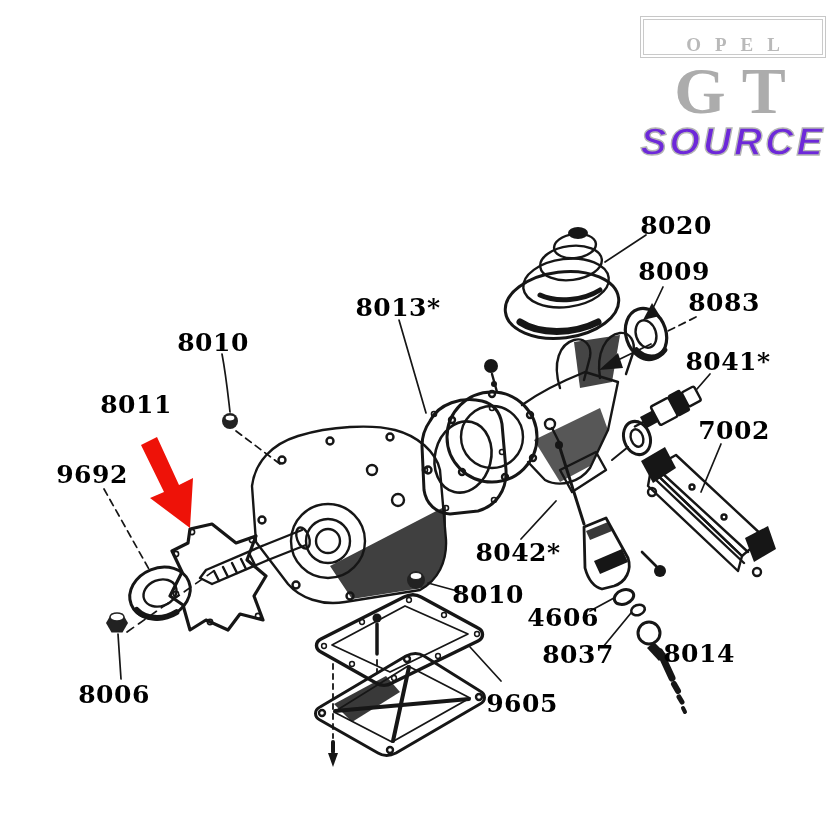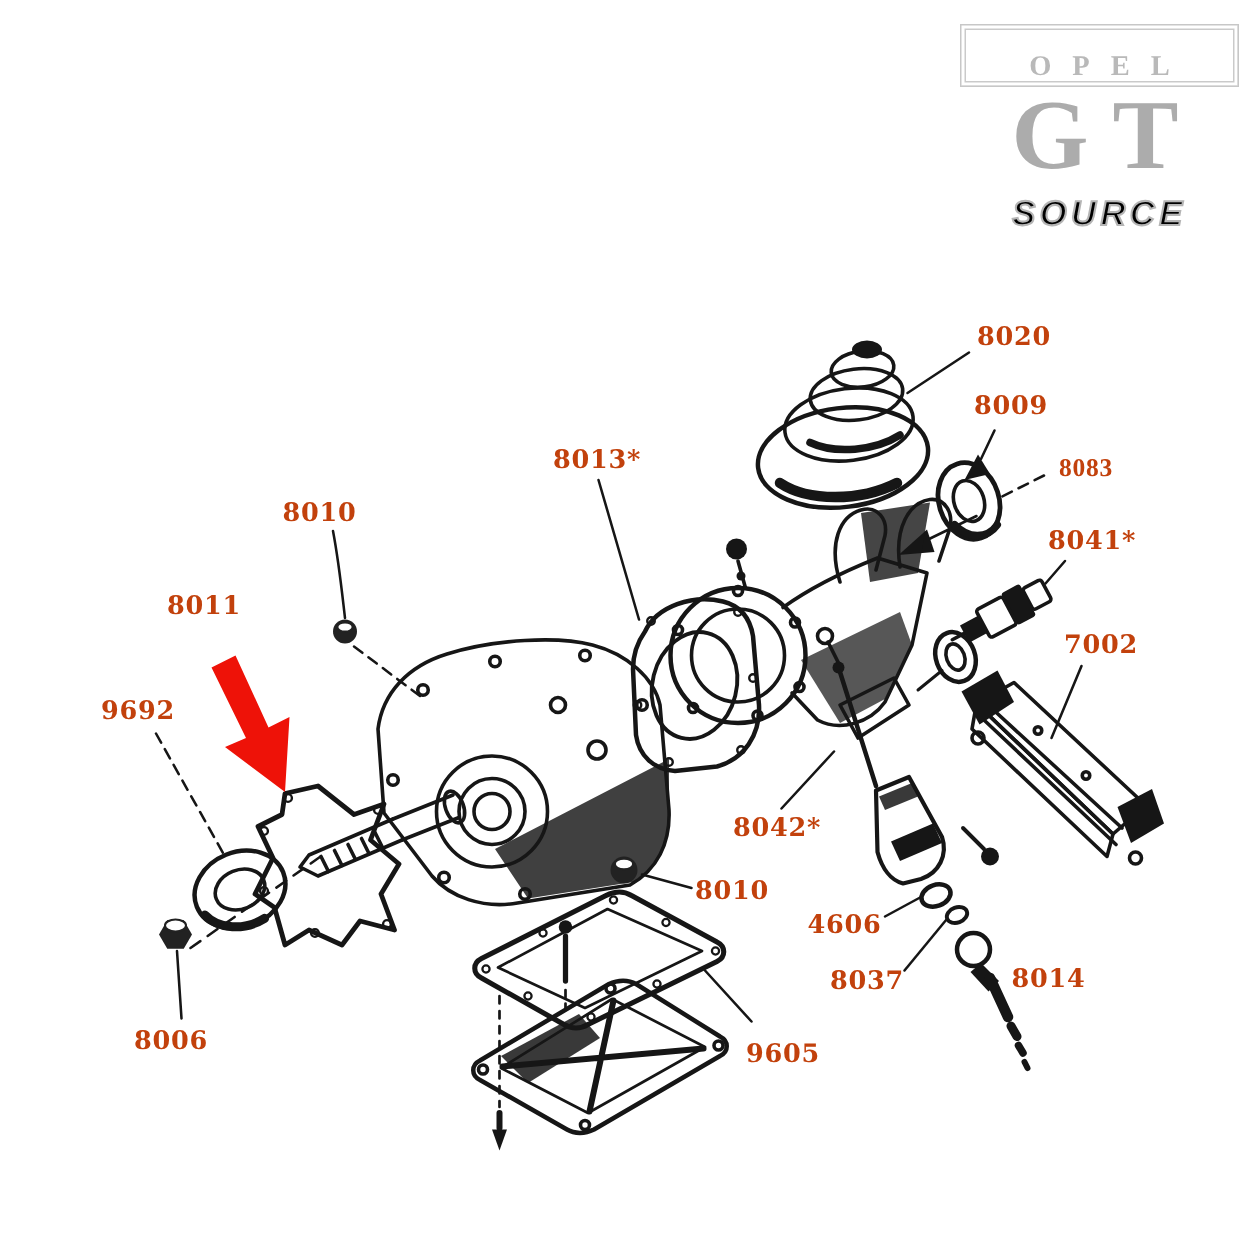--- a/index.html
+++ b/index.html
@@ -1,33 +1,33 @@
 <!DOCTYPE html>
 <html style="--ink: #161616;"><head>
 <meta charset="utf-8">
 <style>
   html,body{margin:0;padding:0;background:#fff;}
   .stage{position:relative;width:840px;height:840px;background:#fff;overflow:hidden;
          font-family:"DejaVu Serif", serif;}
   svg{position:absolute;left:0;top:0;}
   .ink{stroke:var(--ink,#161616);}
   .part-label{position:absolute;transform:translate(-50%,-50%);
-    font-family:"DejaVu Serif", serif;font-weight:700;font-size:17px;color:#c2410c;
+    font-family:"DejaVu Serif", serif;font-weight:700;font-size:25px;color:#000000;
     white-space:nowrap;letter-spacing:.5px;}
   
   .logo{position:absolute;top:16px;right:12px;width:190px;text-align:center;
         font-family:"Liberation Serif", serif;}
   .opel-box{border:1px solid #c7c7c7;box-shadow:inset 0 0 0 2px #fff, inset 0 0 0 3px #cacaca;
     padding:18px 0 2px 0;margin:0 2px;}
   .opel-text{font-weight:700;font-size:19px;color:#b9b9b9;letter-spacing:14px;
     padding-left:14px;line-height:20px;}
   .gt-text{font-weight:700;font-size:66px;line-height:62px;color:#acacac;
     letter-spacing:16px;padding-left:10px;margin-top:2px;}
   .source-text{font-family:"Liberation Sans", sans-serif;font-style:italic;font-weight:700;
-    font-size:23px;line-height:36px;color:#000000;letter-spacing:3px;
+    font-size:39px;line-height:36px;color:#6d28d9;letter-spacing:3px;
     -webkit-text-stroke:1.4px #b5b5b5;margin-top:2px;}
 </style>
 </head>
 <body>
 
 <div class="stage">
 
   <svg width="840" height="840" viewBox="0 0 840 840">
     <g class="ink" fill="none" stroke="#161616" stroke-width="2.4" stroke-linecap="round" stroke-linejoin="round">
 
@@ -244,21 +244,21 @@
   </svg>
 
   <div id="labels">
       <div class="part-label" style="left: 213px; top: 342px;">8010</div>
       <div class="part-label" style="left: 136px; top: 404px;">8011</div>
       <div class="part-label" style="left: 92px; top: 474px;">9692</div>
       <div class="part-label" style="left: 114px; top: 694px;">8006</div>
       <div class="part-label" style="left: 398px; top: 307px;">8013*</div>
       <div class="part-label" style="left: 676px; top: 225px;">8020</div>
       <div class="part-label" style="left: 674px; top: 271px;">8009</div>
-      <div class="part-label" style="left: 724px; top: 312px; font-family: Liberation Serif, serif;">8083</div>
+      <div class="part-label" style="left: 724px; top: 302px;">8083</div>
       <div class="part-label" style="left: 728px; top: 361px;">8041*</div>
       <div class="part-label" style="left: 734px; top: 430px;">7002</div>
       <div class="part-label" style="left: 518px; top: 552px;">8042*</div>
       <div class="part-label" style="left: 488px; top: 594px;">8010</div>
       <div class="part-label" style="left: 563px; top: 617px;">4606</div>
       <div class="part-label" style="left: 578px; top: 654px;">8037</div>
       <div class="part-label" style="left: 699px; top: 653px;">8014</div>
       <div class="part-label" style="left: 522px; top: 703px;">9605</div>
     </div>
 

